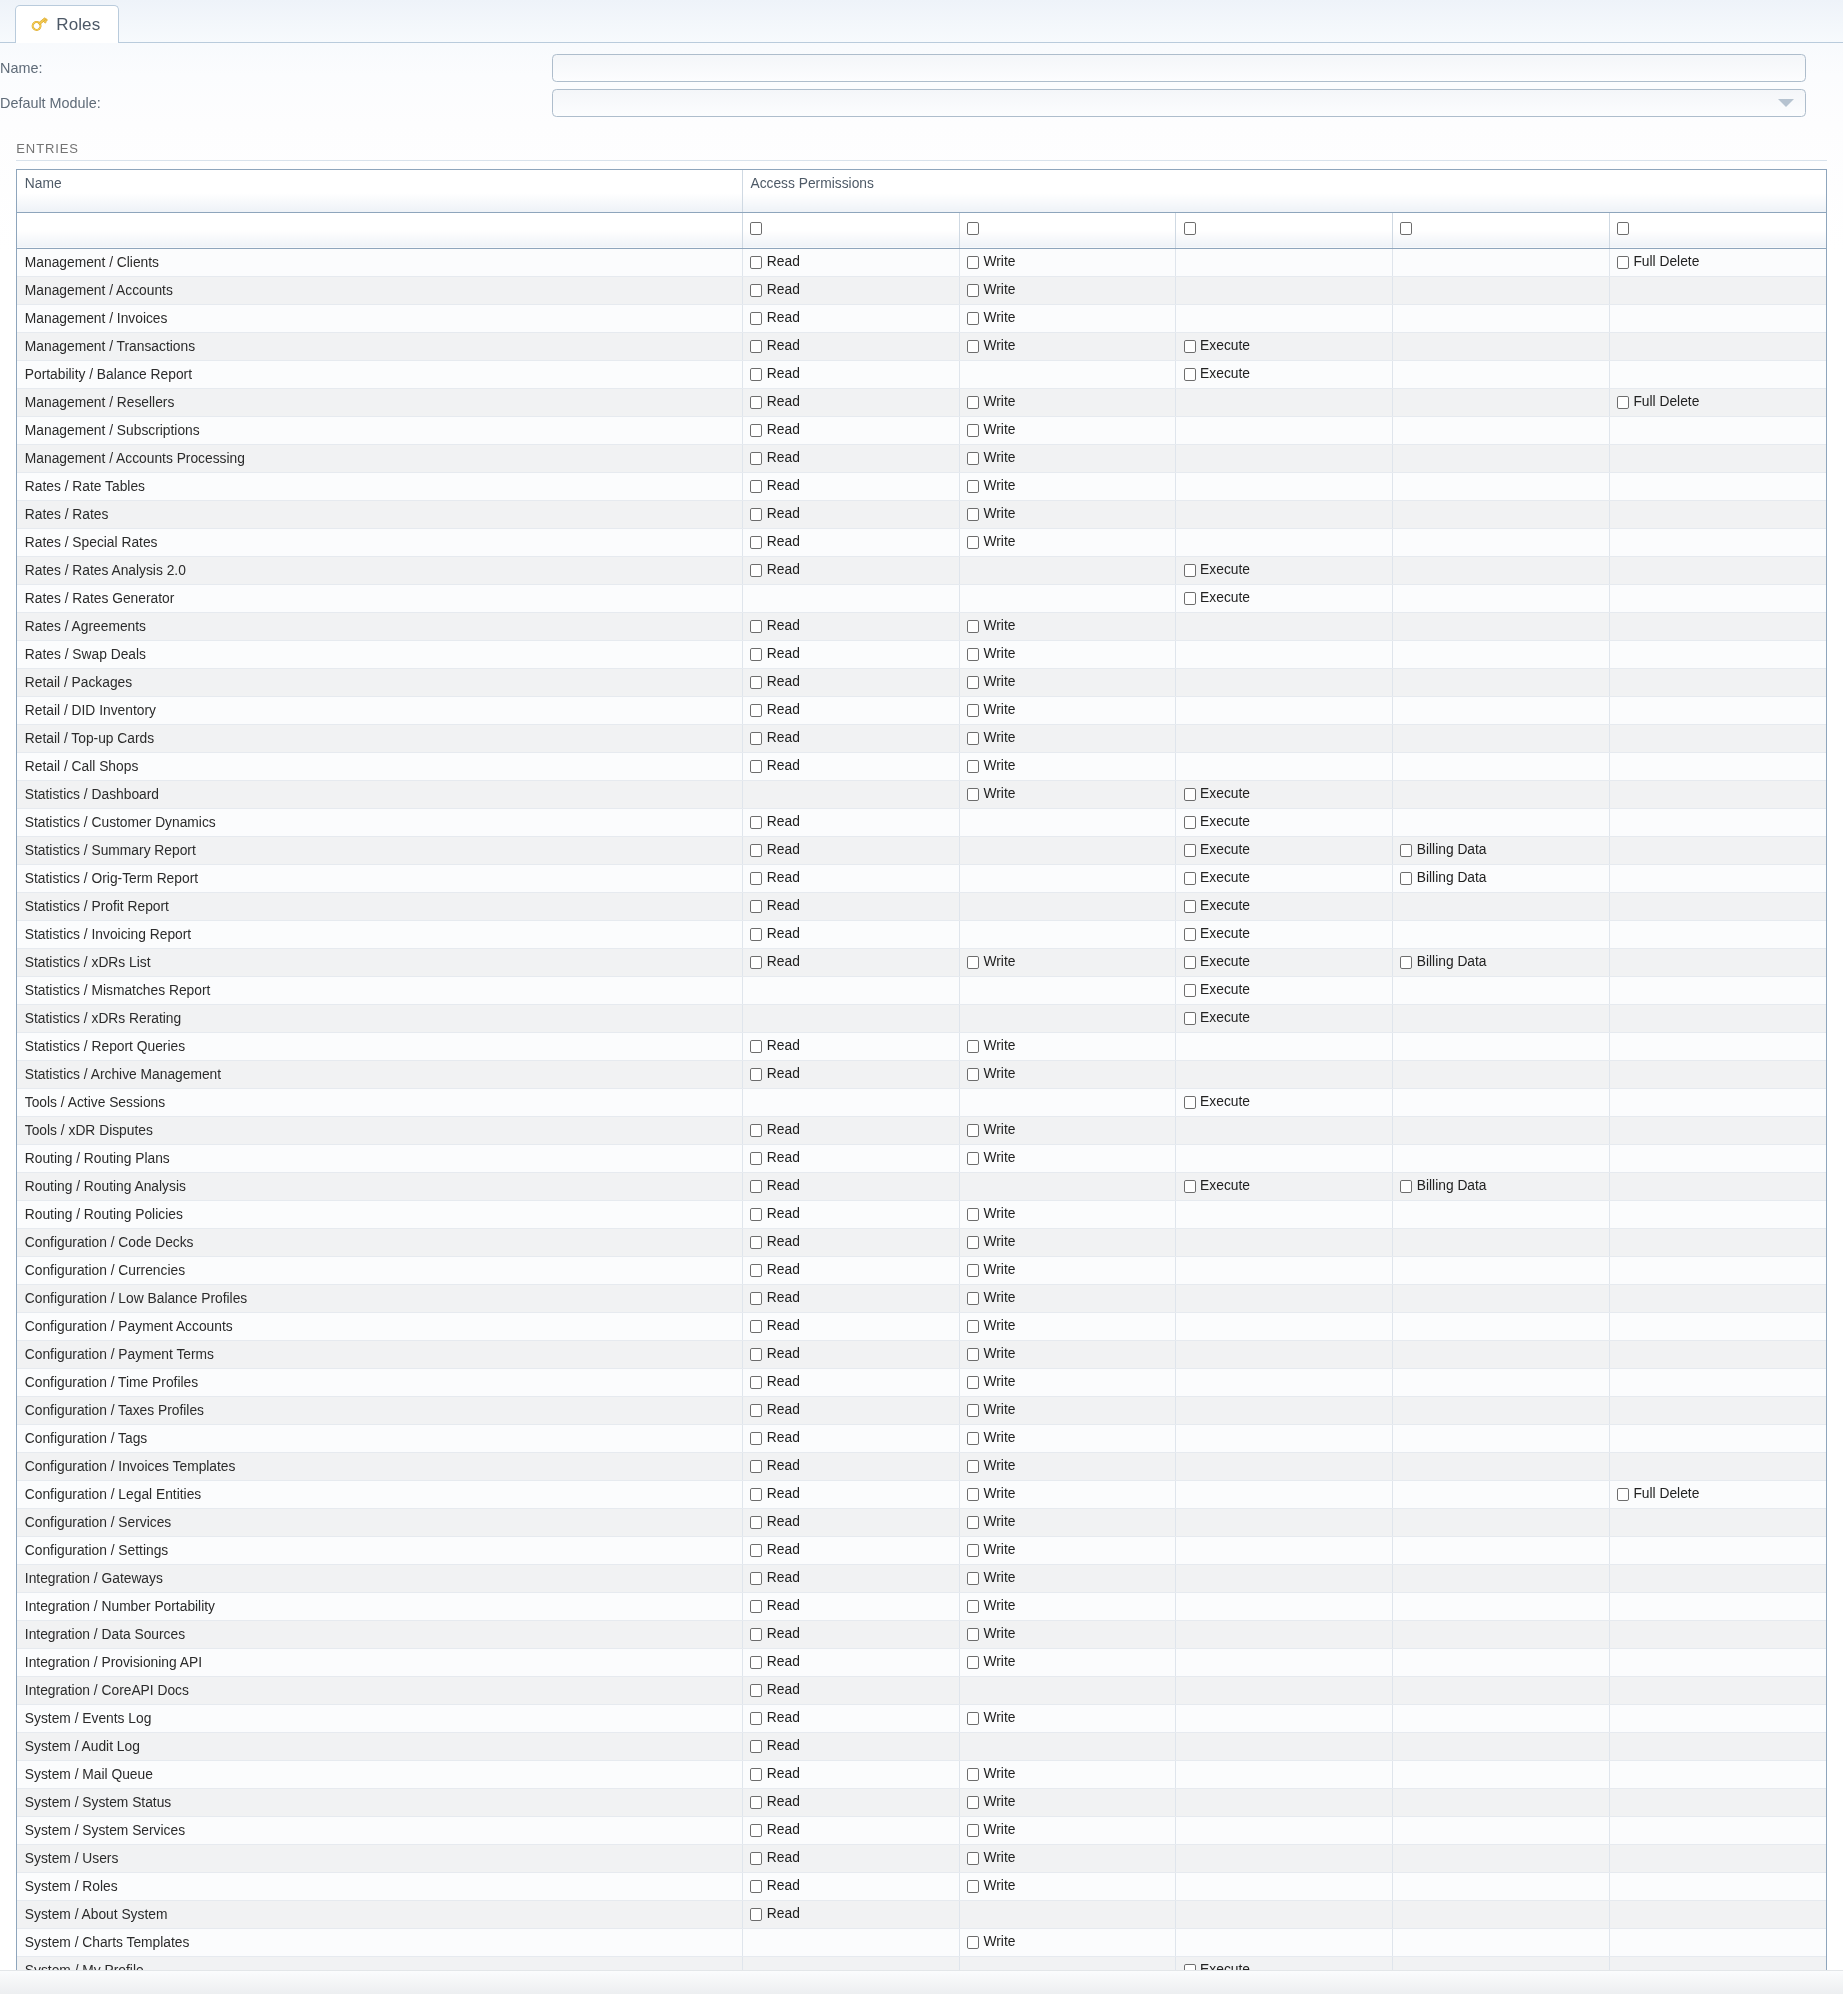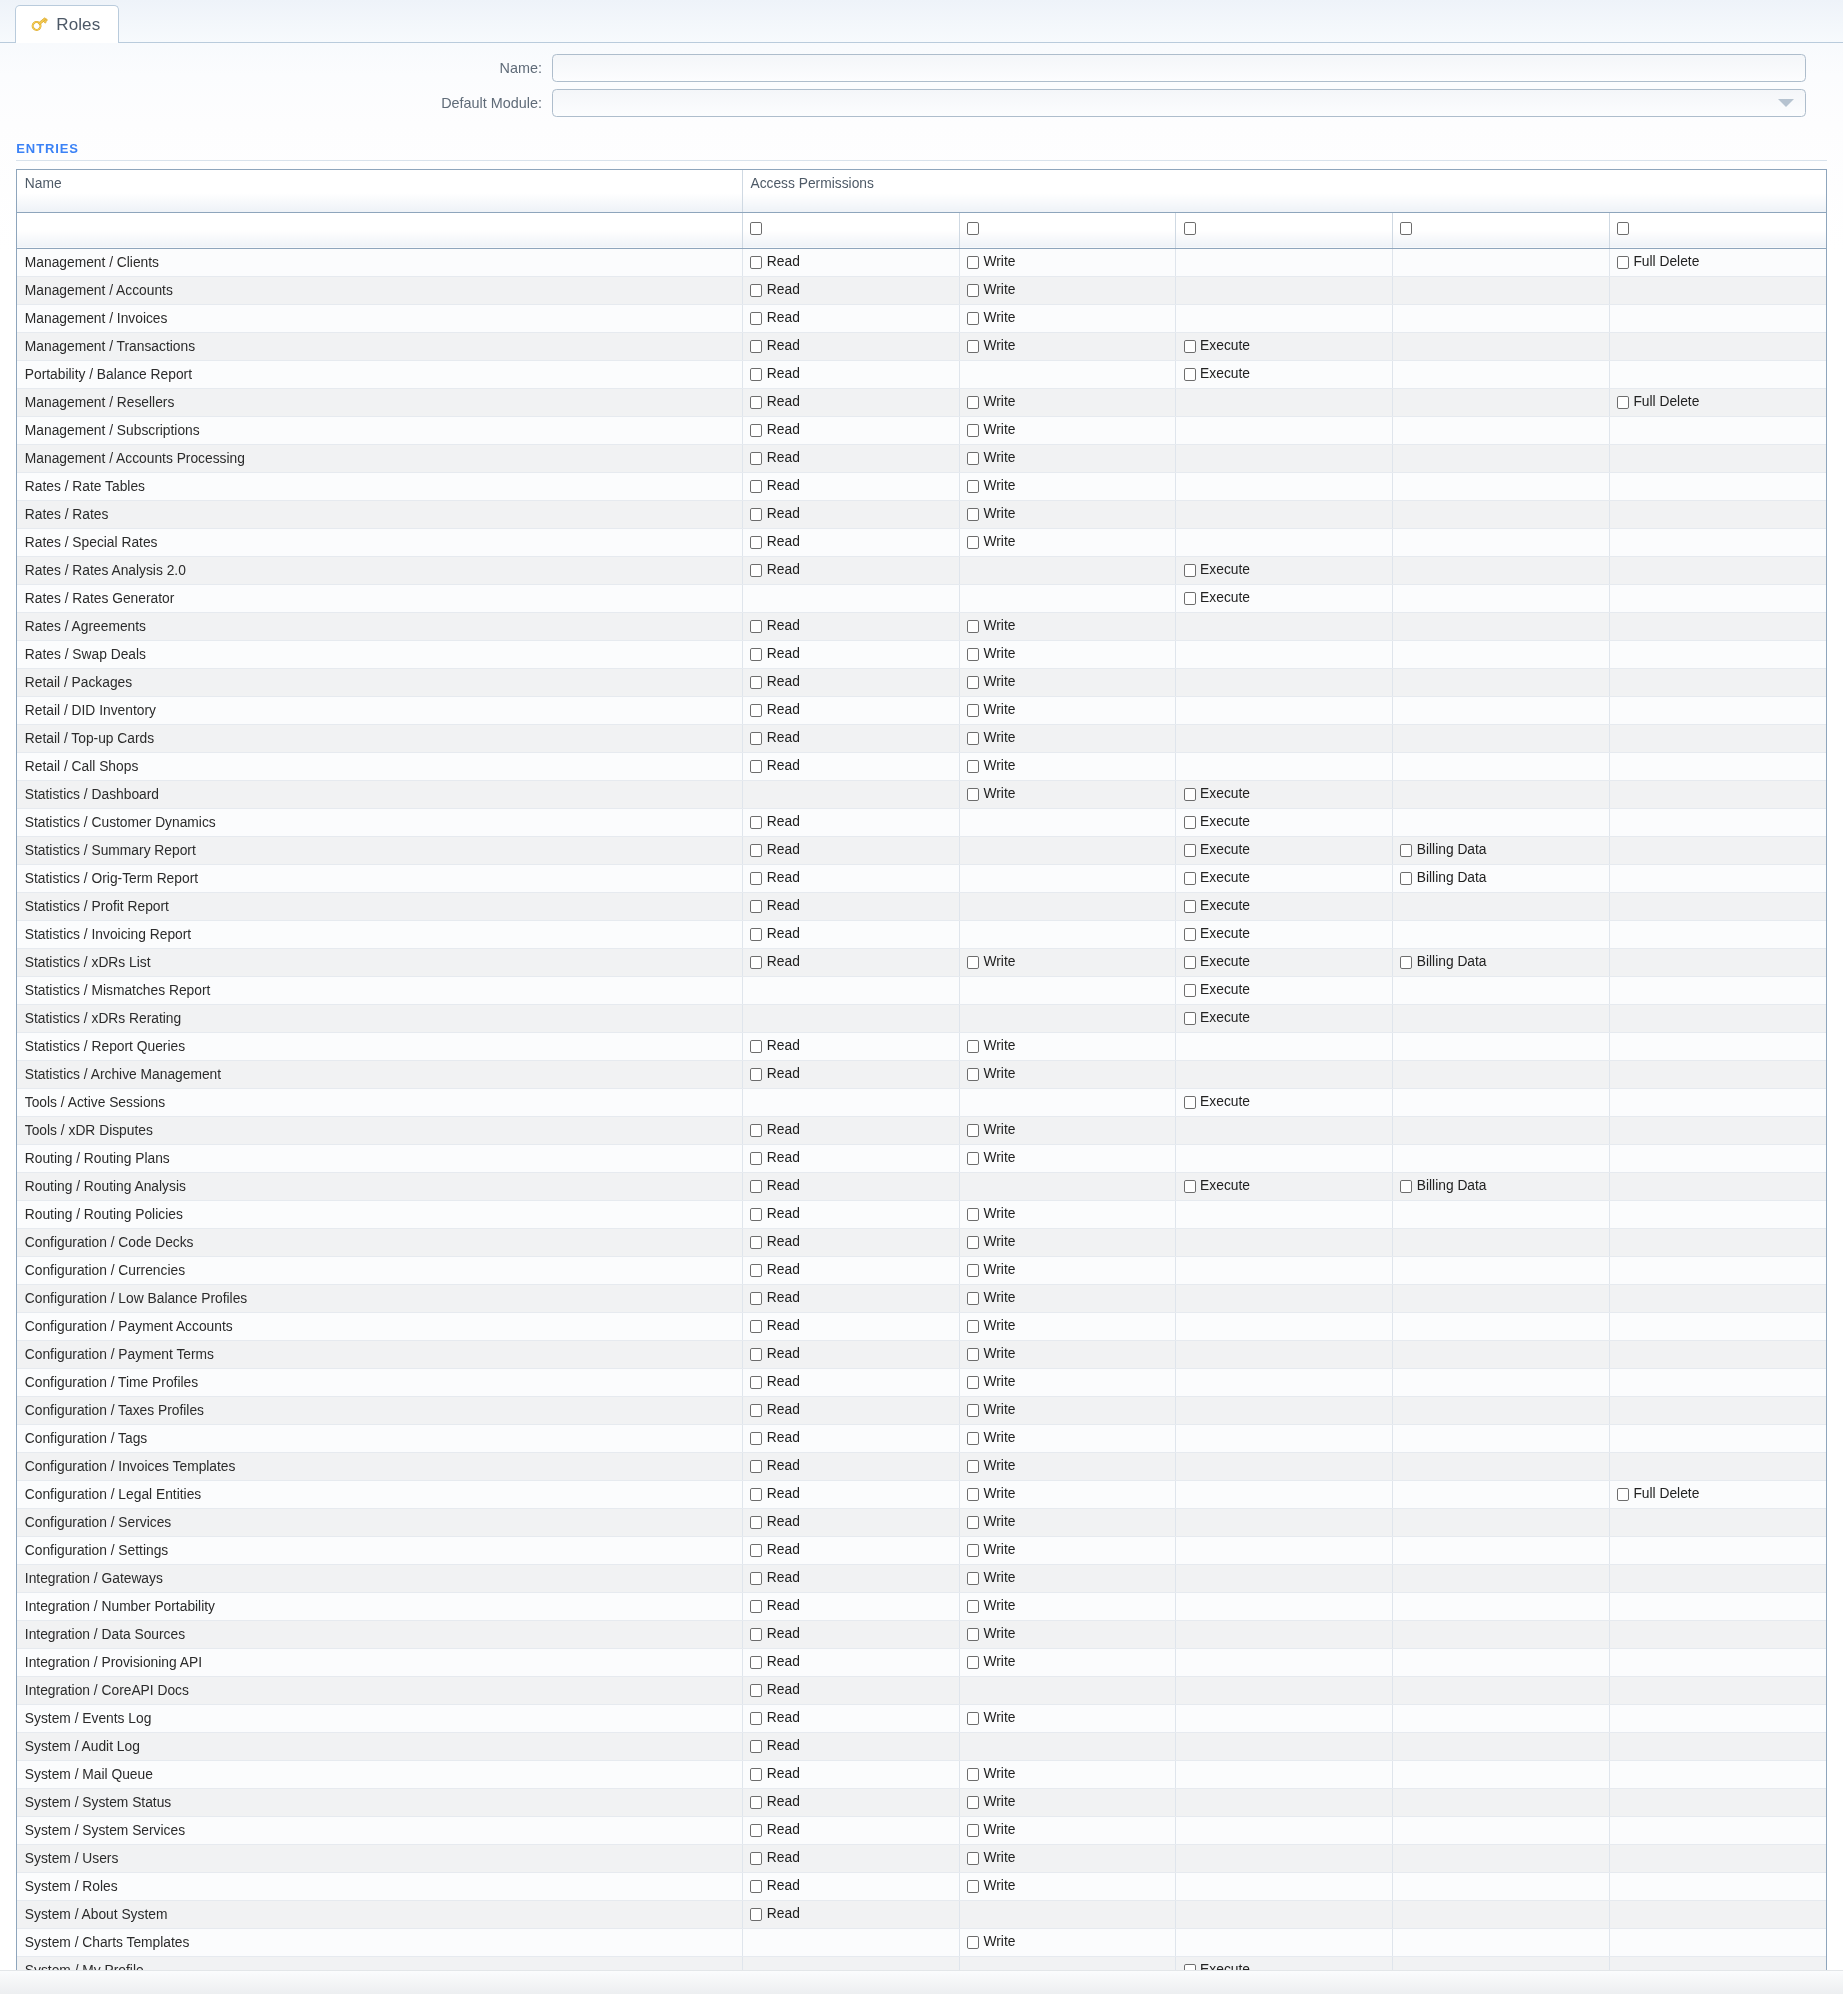--- a/index.html
+++ b/index.html
@@ -52,21 +52,21 @@
   .form {
     padding: 11.3px 0 0 0;
   }
   .form-row {
     display: flex;
     align-items: center;
     margin-bottom: 7.5px;
   }
   .form-label {
     width: 552px;
-    text-align: right;
+    text-align: left;
     padding-right: 10px;
     font-size: 14.4px;
     color: #5f6b78;
     box-sizing: border-box;
     white-space: nowrap;
   }
   .form-field {
     width: 1254px;
     height: 27.6px;
     border: 1.3px solid #aebdcc;
@@ -91,22 +91,22 @@
     width: 0; height: 0;
     border-left: 8.2px solid transparent;
     border-right: 8.2px solid transparent;
     border-top: 8.2px solid #b6c3d0;
   }
 
   
   .section-title {
     margin: 24px 0 0 16.3px;
     font-size: 13px;
-    font-weight: bold;
-    color: #3b82f6;
+    font-weight: normal;
+    color: #737373;
     letter-spacing: 0.9px;
   }
   .section-rule {
     margin: 3.8px 16.3px 0 16.3px;
     height: 1.3px;
     background: #d8e2ec;
   }
 
   
   .table-wrap {

